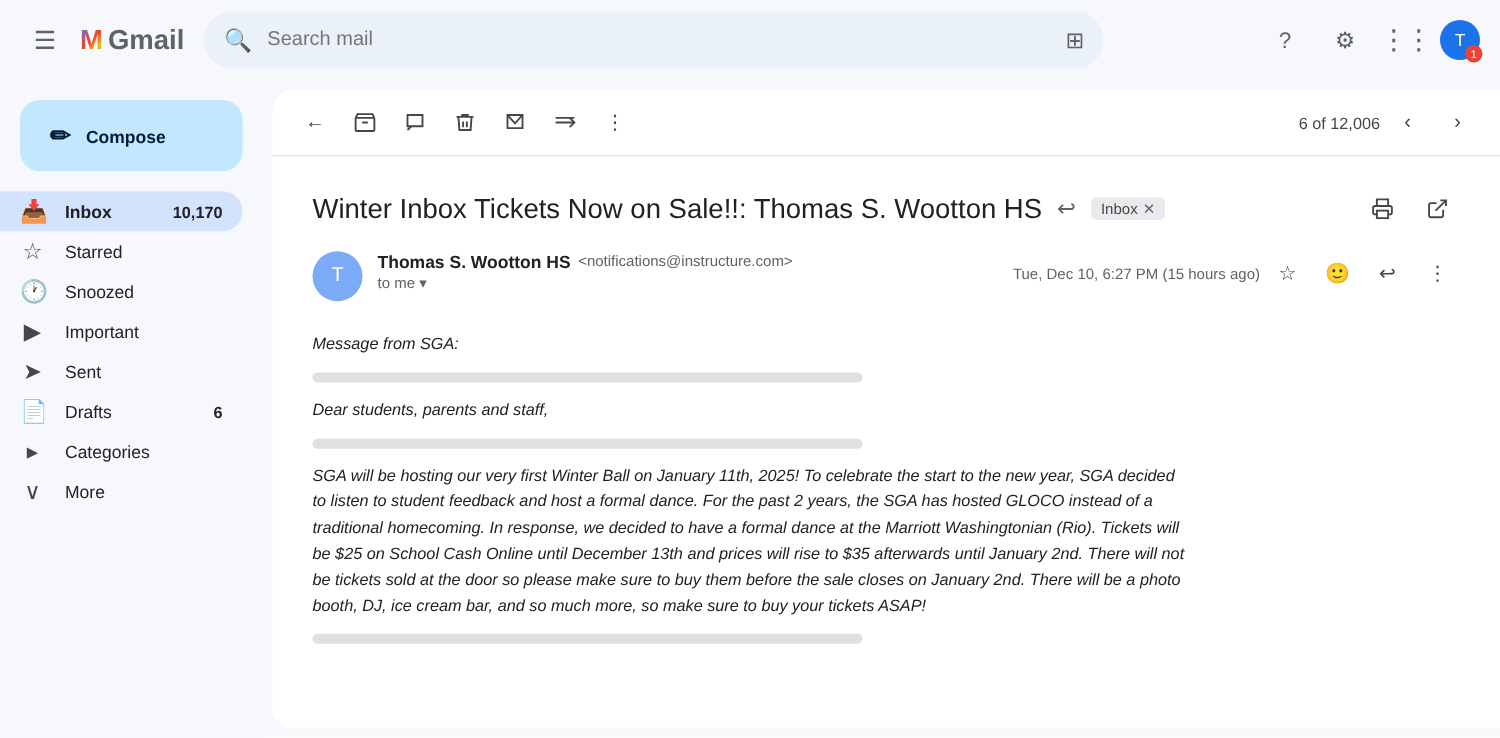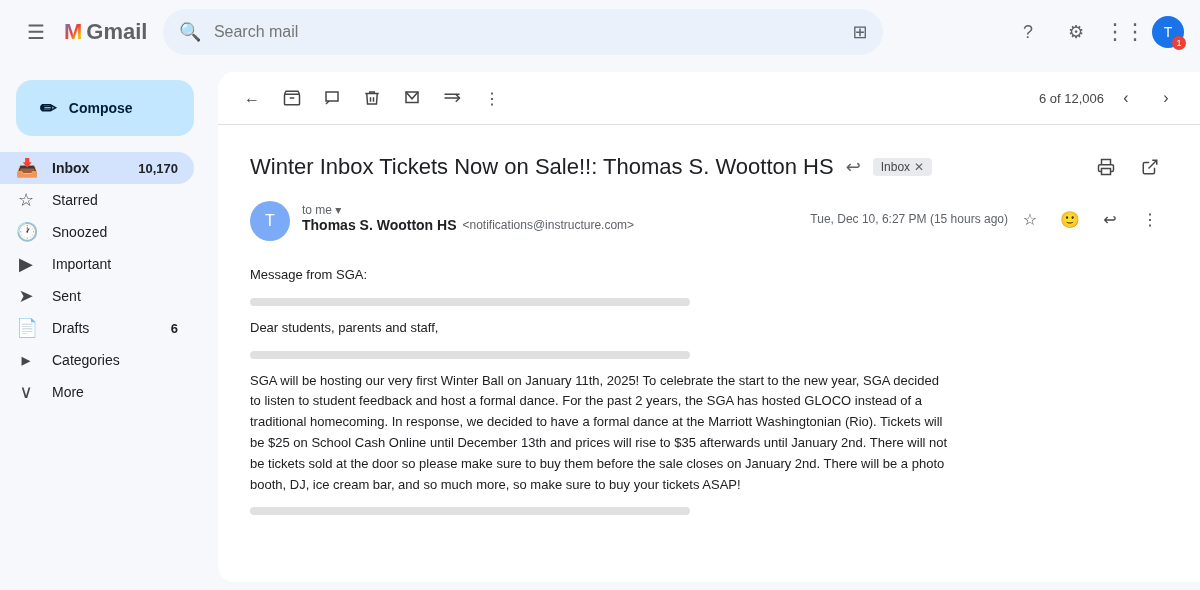--- a/index.html
+++ b/index.html
@@ -78,21 +78,21 @@
     .email-meta { display: flex; align-items: flex-start; gap: 12px; margin-bottom: 24px; }
     .sender-avatar { width: 40px; height: 40px; border-radius: 50%; background: #7baaf7; display: flex; align-items: center; justify-content: center; color: white; font-size: 16px; font-weight: 500; flex-shrink: 0; }
     .sender-info { flex: 1; }
     .sender-name { font-size: 14px; font-weight: 600; color: #202124; }
     .sender-email { font-size: 12px; color: #5f6368; }
     .to-me { font-size: 12px; color: #5f6368; cursor: pointer; }
     .email-date { font-size: 12px; color: #5f6368; white-space: nowrap; }
     .meta-icon-btn { width: 36px; height: 36px; border-radius: 50%; display: flex; align-items: center; justify-content: center; cursor: pointer; color: #444746; font-size: 16px; }
 
     .email-body { font-size: 13px; line-height: 1.6; color: #202124; max-width: 700px; }
-    .email-body p { margin-bottom: 12px; }
+    .email-body p { margin-bottom: 12px; font-style: italic; }
     .gray-bar { height: 8px; background: #e0e0e0; border-radius: 4px; margin-bottom: 12px; width: 440px; }
   </style>
 </head>
 <body>
 
 <div class="topbar">
   <div class="topbar-menu-icon">
     <span>☰</span>
   </div>
   <div class="gmail-logo">
@@ -231,26 +231,26 @@
               </svg>
           </div>
         </div>
       </div>
 
       <div class="email-meta">
         <div class="sender-avatar">
           <span>T</span>
         </div>
         <div class="sender-info">
-          <div>
-            <span class="to-me">to me ▾</span>
-          </div>
           <div style="display:flex; align-items:center; gap:6px;">
             <span class="sender-name">Thomas S. Wootton HS</span>
             <span class="sender-email">&lt;notifications@instructure.com&gt;</span>
+          </div>
+          <div>
+            <span class="to-me">to me ▾</span>
           </div>
         </div>
         <div style="display:flex; align-items:center; gap:4px; margin-left:auto;">
           <span class="email-date">Tue, Dec 10, 6:27 PM (15 hours ago)</span>
           <div class="meta-icon-btn">☆</div>
           <div class="meta-icon-btn">🙂</div>
           <div class="meta-icon-btn">↩</div>
           <div class="meta-icon-btn">⋮</div>
         </div>
       </div>

